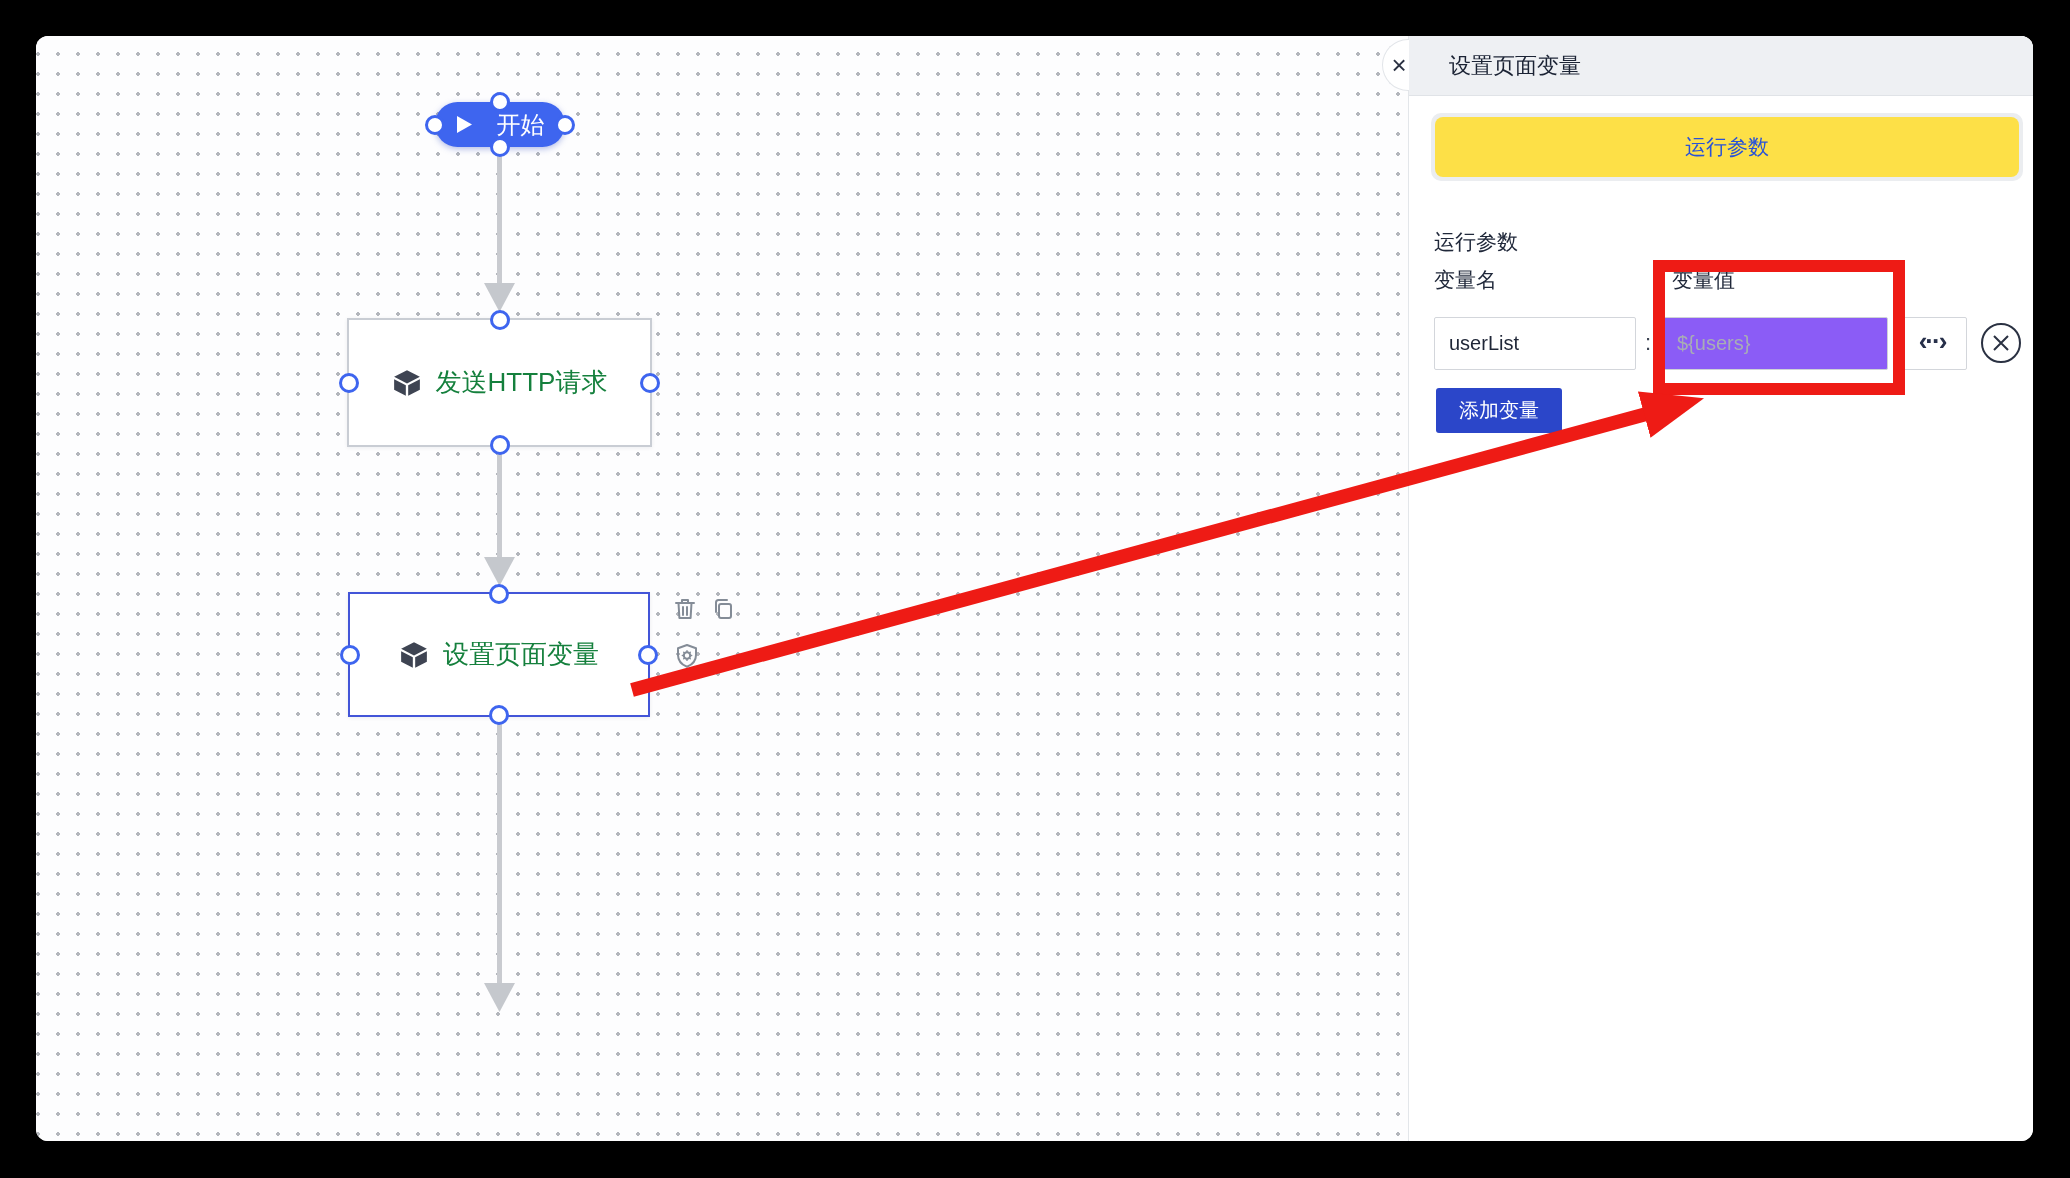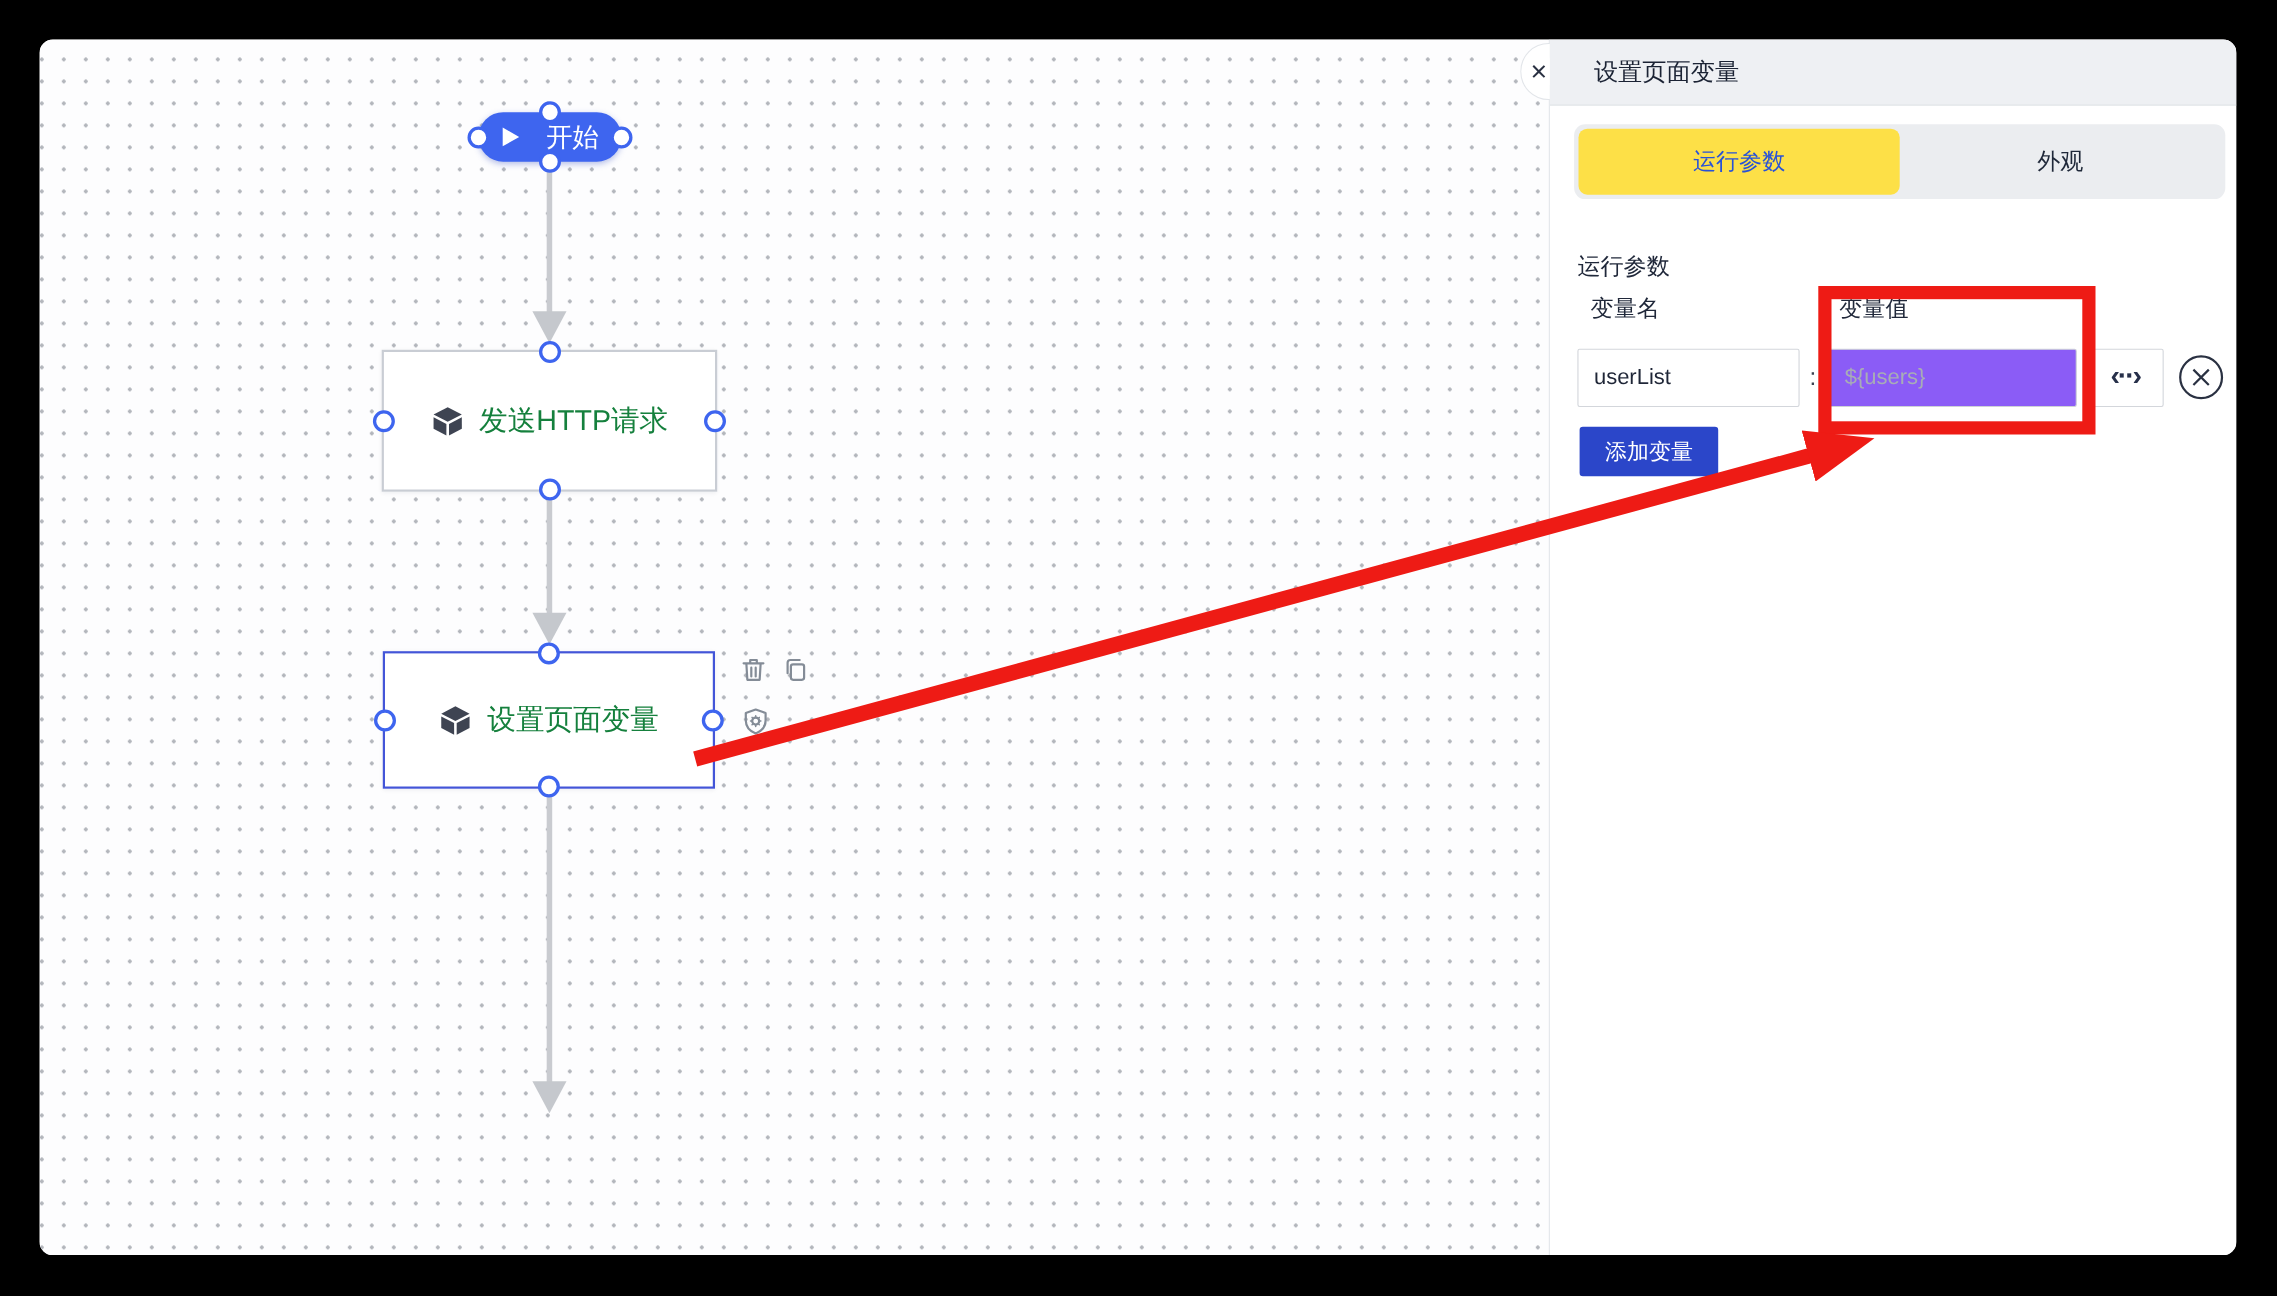--- a/index.html
+++ b/index.html
@@ -58,21 +58,21 @@
     position:absolute;left:22px;top:77px;width:592px;height:68px;background:#ebedf0;
     border-radius:10px;display:flex;padding:4px;box-sizing:border-box;
   }
   .tab{
     flex:1;display:flex;align-items:center;justify-content:center;
     font-size:21px;color:#1f2839;border-radius:8px;cursor:pointer;
   }
   .tab.active{background:#fde047;color:#2852d8;}
   .section-label{position:absolute;left:25px;top:192px;font-size:21px;color:#20283a;}
   .field-label{position:absolute;top:230px;font-size:21px;color:#20283a;}
-  .label-name{left:25px;margin-left:12px;}
+  .label-name{left:25px;}
   .label-value{left:263px;}
   .txt-input{
     position:absolute;top:281px;height:53px;box-sizing:border-box;border:1px solid #d3d6db;
     border-radius:2px;font-size:20px;padding:16px 14px;color:#1f2637;background:#fff;outline:none;
     font-family:"Liberation Sans","DejaVu Sans",sans-serif;
   }
   .input-name{left:25px;width:202px;}
   .input-value{left:253px;width:226px;background:#8b5cf6;border-color:#ced2d7;}
   .input-value::placeholder{color:#a8adb5;}
   .colon{position:absolute;left:231px;top:281px;width:16px;height:53px;line-height:51px;
@@ -181,23 +181,20 @@
     </div>
 
     <div class="panel-header">
       <span class="panel-title">设置页面变量</span>
     </div>
 
     <div class="tabs">
       <div class="tab active">
         <span>运行参数</span>
       </div>
-      <div class="tab">
-        <span>外观</span>
-      </div>
     </div>
 
     <div class="section-label">运行参数</div>
 
     <div class="field-label label-name">变量名</div>
     <div class="field-label label-value">变量值</div>
 
     <input class="txt-input input-name" type="text" value="userList" style="">
 
     <div class="colon">:</div>

